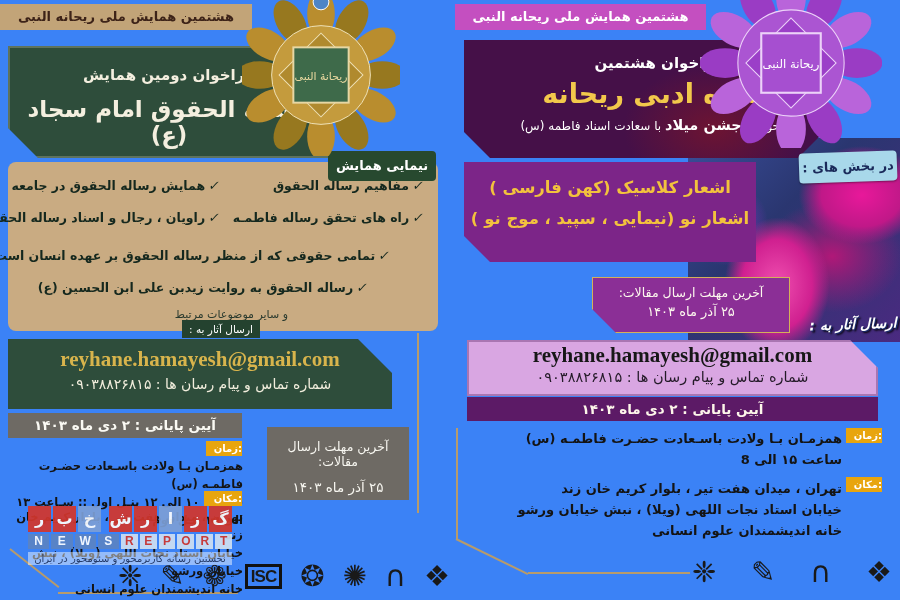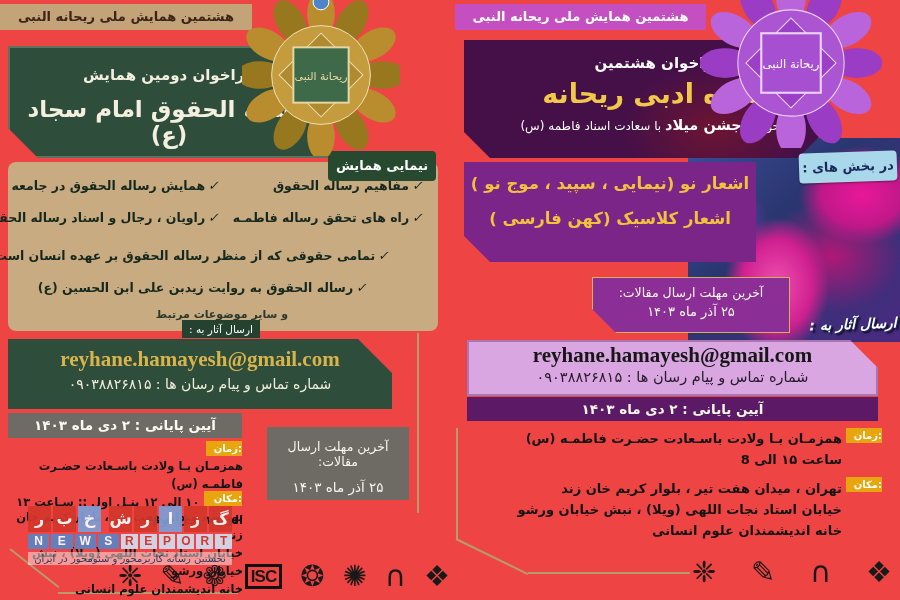--- a/index.html
+++ b/index.html
@@ -1,36 +1,36 @@
 <!DOCTYPE html>
 <html lang="fa"><head>
 <meta charset="utf-8">
 <style>
   html,body{margin:0;padding:0;background:#d8d2c2;}
   #stage{position:relative;width:900px;height:600px;overflow:hidden;
-         background:#ef4444;font-family:"DejaVu Sans",sans-serif;}
+         background:#3b82f6;font-family:"DejaVu Sans",sans-serif;}
   .abs{position:absolute;}
   .rtl{direction:rtl;unicode-bidi:embed;}
   
   .hdr{height:26px;line-height:26px;text-align:center;font-weight:bold;font-size:13px;z-index:2;}
   .hdr-left{left:0;top:4px;width:252px;background:#c2a478;color:#3d2318;}
   .hdr-right{left:455px;top:4px;width:251px;background:#c44fc0;color:#ffffff;}
   
   .title-box-l{left:8px;top:46px;width:322px;height:112px;background:#2e4d3b;z-index:3;
     clip-path:polygon(0 0,100% 0,100% 100%,30px 100%,0 calc(100% - 30px));
     box-shadow:inset 0 0 0 2px rgba(240,230,200,.25);color:#f4efdf;text-align:center;}
   .title-box-l .l1{margin-top:20px;font-size:15px;font-weight:bold;}
   .title-box-l .l2{margin-top:12px;font-size:23px;font-weight:bold;letter-spacing:-1px;}
   .topics-panel{left:8px;top:162px;width:430px;height:169px;background:#c9ab82;border-radius:8px;z-index:2;}
   .topics-label{left:328px;top:151px;width:108px;height:30px;background:#27492f;border-radius:4px;
     color:#fff;font-weight:bold;font-size:13px;text-align:center;line-height:30px;z-index:4;}
   .topic{position:absolute;display:flex;flex-direction:row;direction:rtl;gap:4px;
     font-size:12.5px;font-weight:bold;color:#15281e;white-space:nowrap;}
   .topic .ck{font-size:13px;transform:skewX(-12deg);}
-  .topic-footer{position:absolute;font-size:11px;font-weight:bold;color:#2a3a2e;direction:rtl;}
+  .topic-footer{position:absolute;font-size:11px;font-weight:normal;color:#2a3a2e;direction:rtl;}
   .send-label-l{left:182px;top:320px;width:78px;height:18px;background:#24422f;color:#fff;
     font-size:10.5px;text-align:center;line-height:18px;z-index:4;}
   .contact-l{left:8px;top:339px;width:384px;height:70px;background:#2e4d3b;z-index:3;text-align:center;
     clip-path:polygon(0 0,calc(100% - 34px) 0,100% 34px,100% 100%,0 100%);}
   .email{font-family:"Liberation Serif",serif;font-weight:bold;font-size:21px;direction:ltr;}
   .contact-l .email{color:#d8b44c;margin-top:8px;}
   .phone{font-size:14px;margin-top:4px;}
   .contact-l .phone{color:#f2eedd;}
   .closing-l{left:8px;top:413px;width:234px;height:25px;background:#6e6a64;color:#fbfaf4;
     font-weight:bold;font-size:13.5px;text-align:center;line-height:25px;z-index:3;}
@@ -245,22 +245,22 @@
     <circle cx="80" cy="80" r="50" fill="#ab55d2" stroke="#ecd2f8" stroke-width="1"></circle>
     <rect x="50" y="50" width="60" height="60" transform="rotate(45 80 80)" fill="#9b3fc8" stroke="#ecd2f8" stroke-width="1"></rect>
     <rect x="52" y="52" width="56" height="56" fill="#a64fd0" stroke="#ecd2f8" stroke-width="2"></rect>
     <text x="80" y="85" text-anchor="middle" font-size="11" fill="#ffffff">ریحانة النبی</text>
     <circle cx="80" cy="6" r="8" fill="#4e85c6" stroke="#ffffff" stroke-width="1"></circle>
   </svg>
 
   <div class="abs sections-label rtl">در بخش های :</div>
 
   <div class="abs sections-box">
+    <div class="s s1">اشعار کلاسیک (کهن فارسی )</div>
     <div class="s s2">اشعار نو (نیمایی ، سپید ، موج نو )</div>
-    <div class="s s1">اشعار کلاسیک (کهن فارسی )</div>
   </div>
 
   <div class="abs deadline-r">
     <div class="d1 rtl">آخرین مهلت ارسال مقالات:</div>
     <div class="d2 rtl">۲۵ آذر ماه ۱۴۰۳</div>
   </div>
 
   <div class="abs send-label-r">ارسال آثار به :</div>
 
   <div class="abs contact-r">

